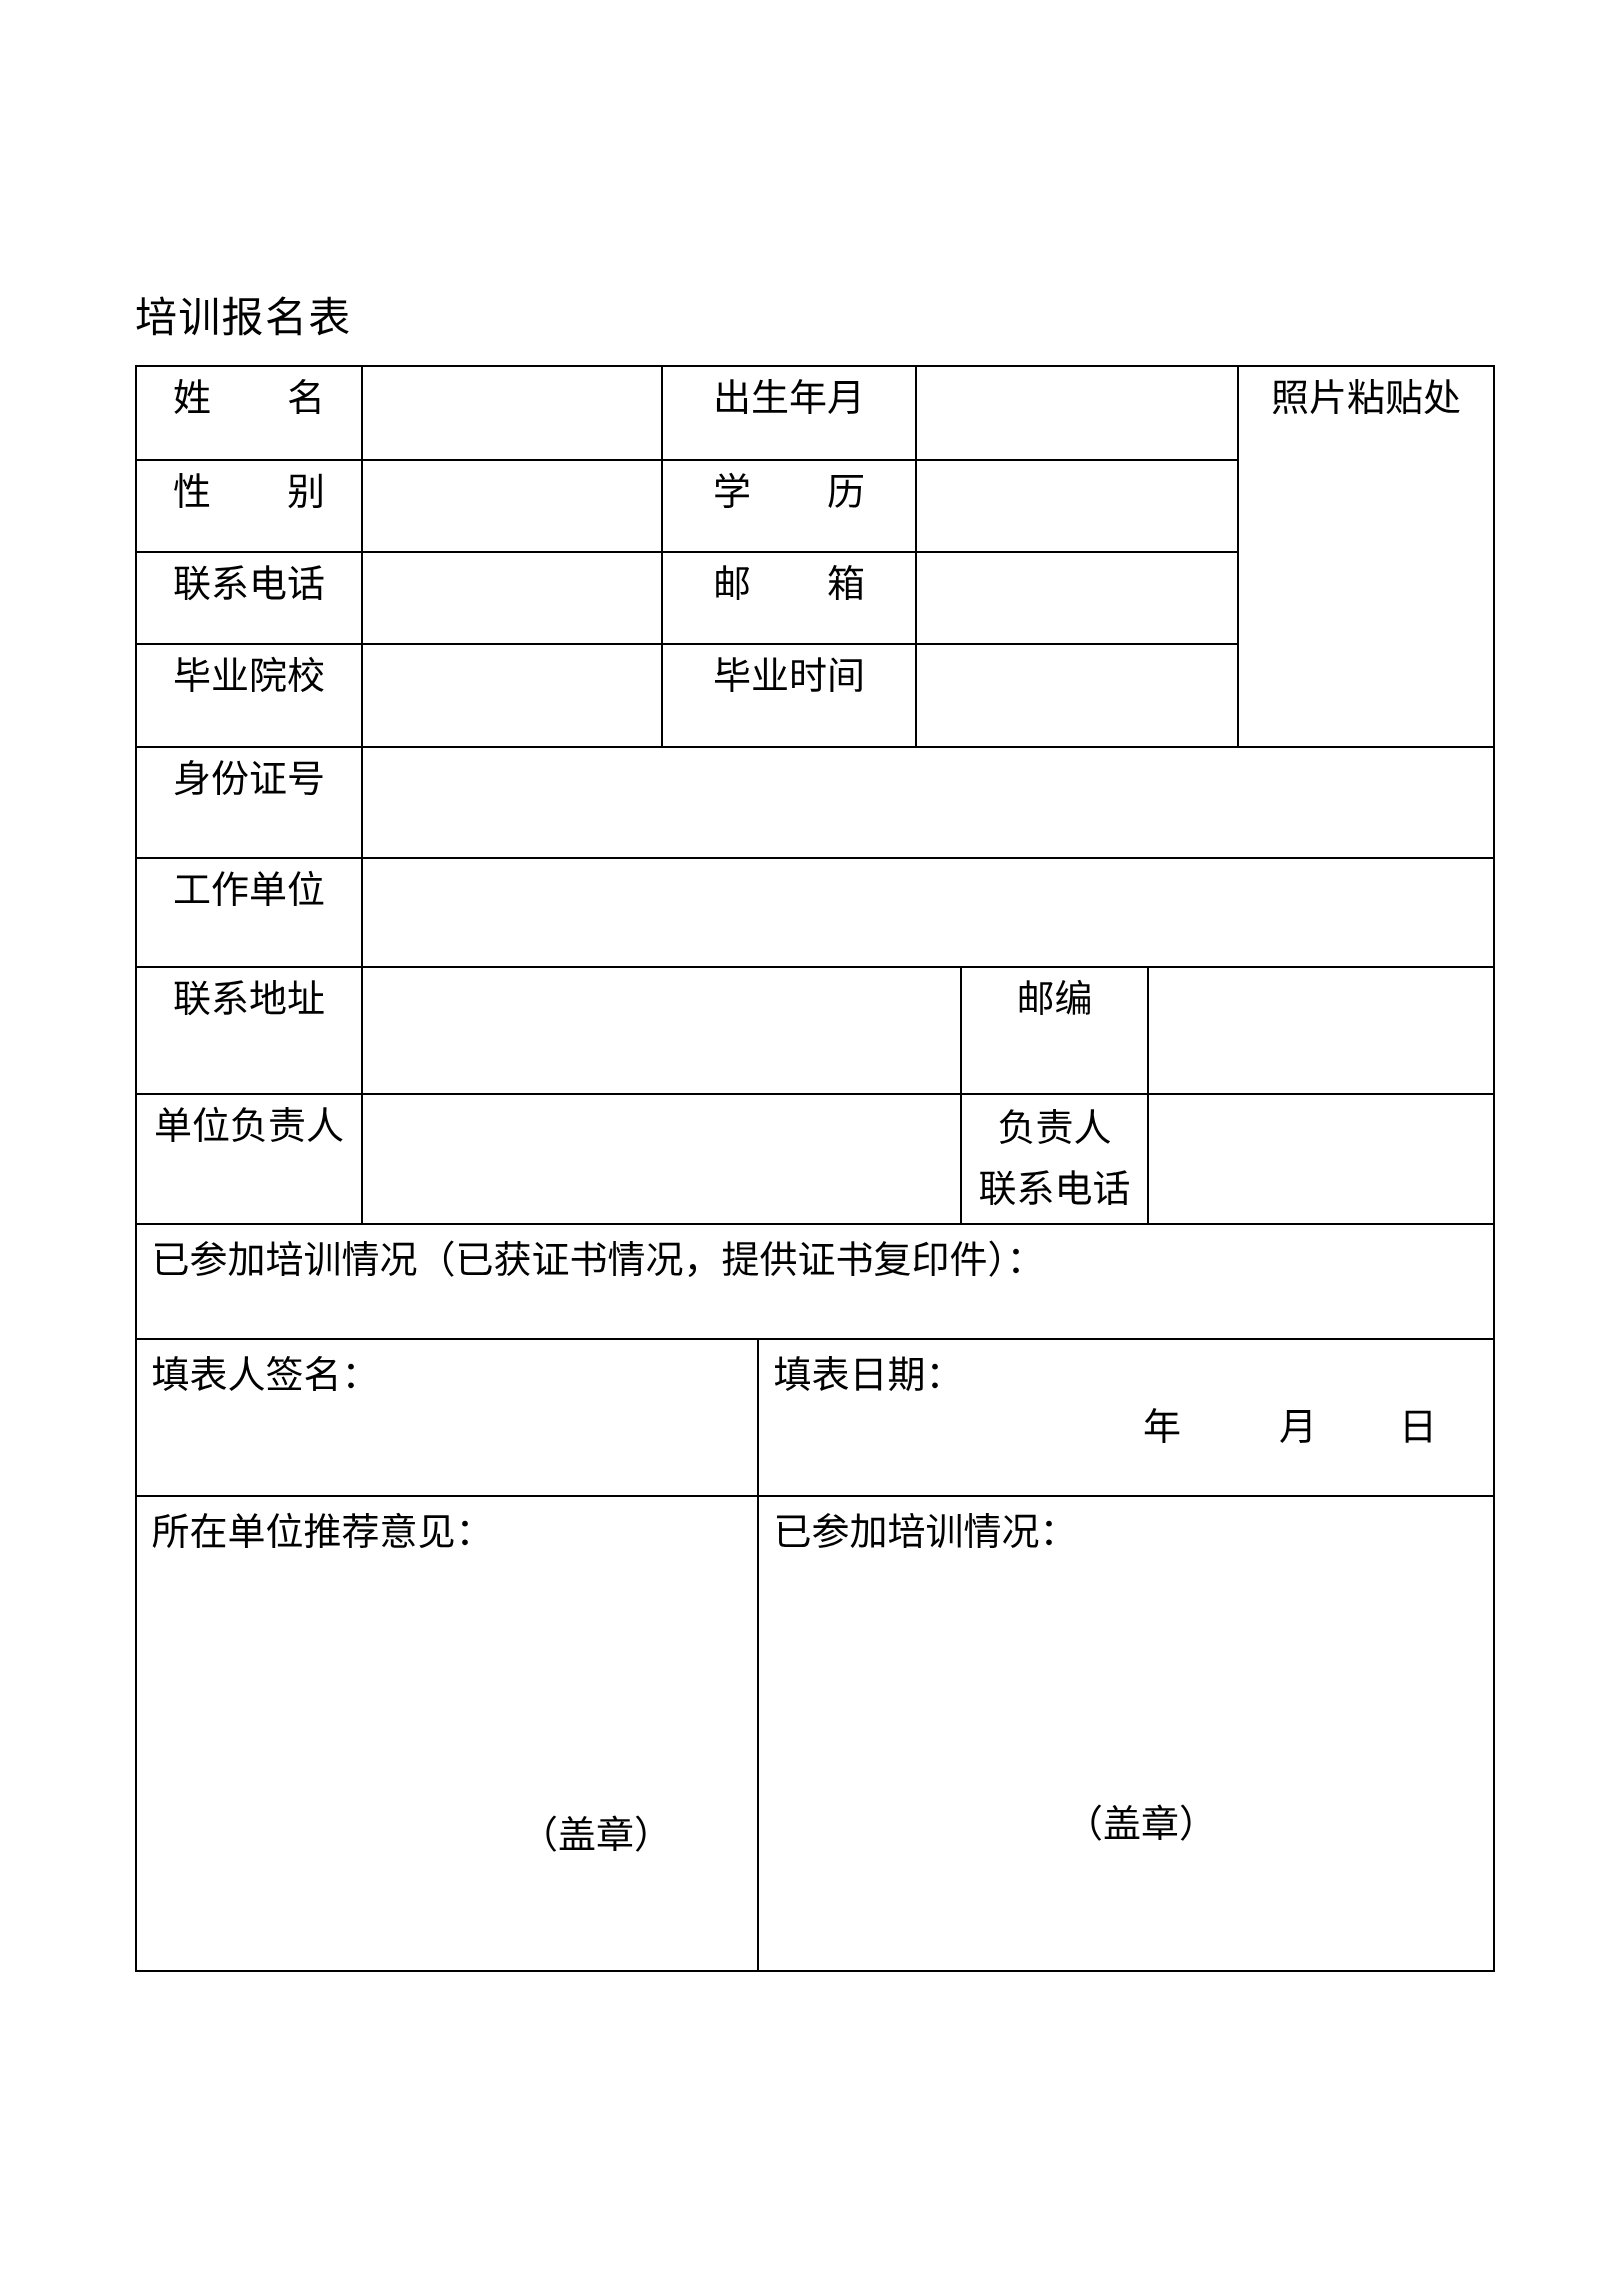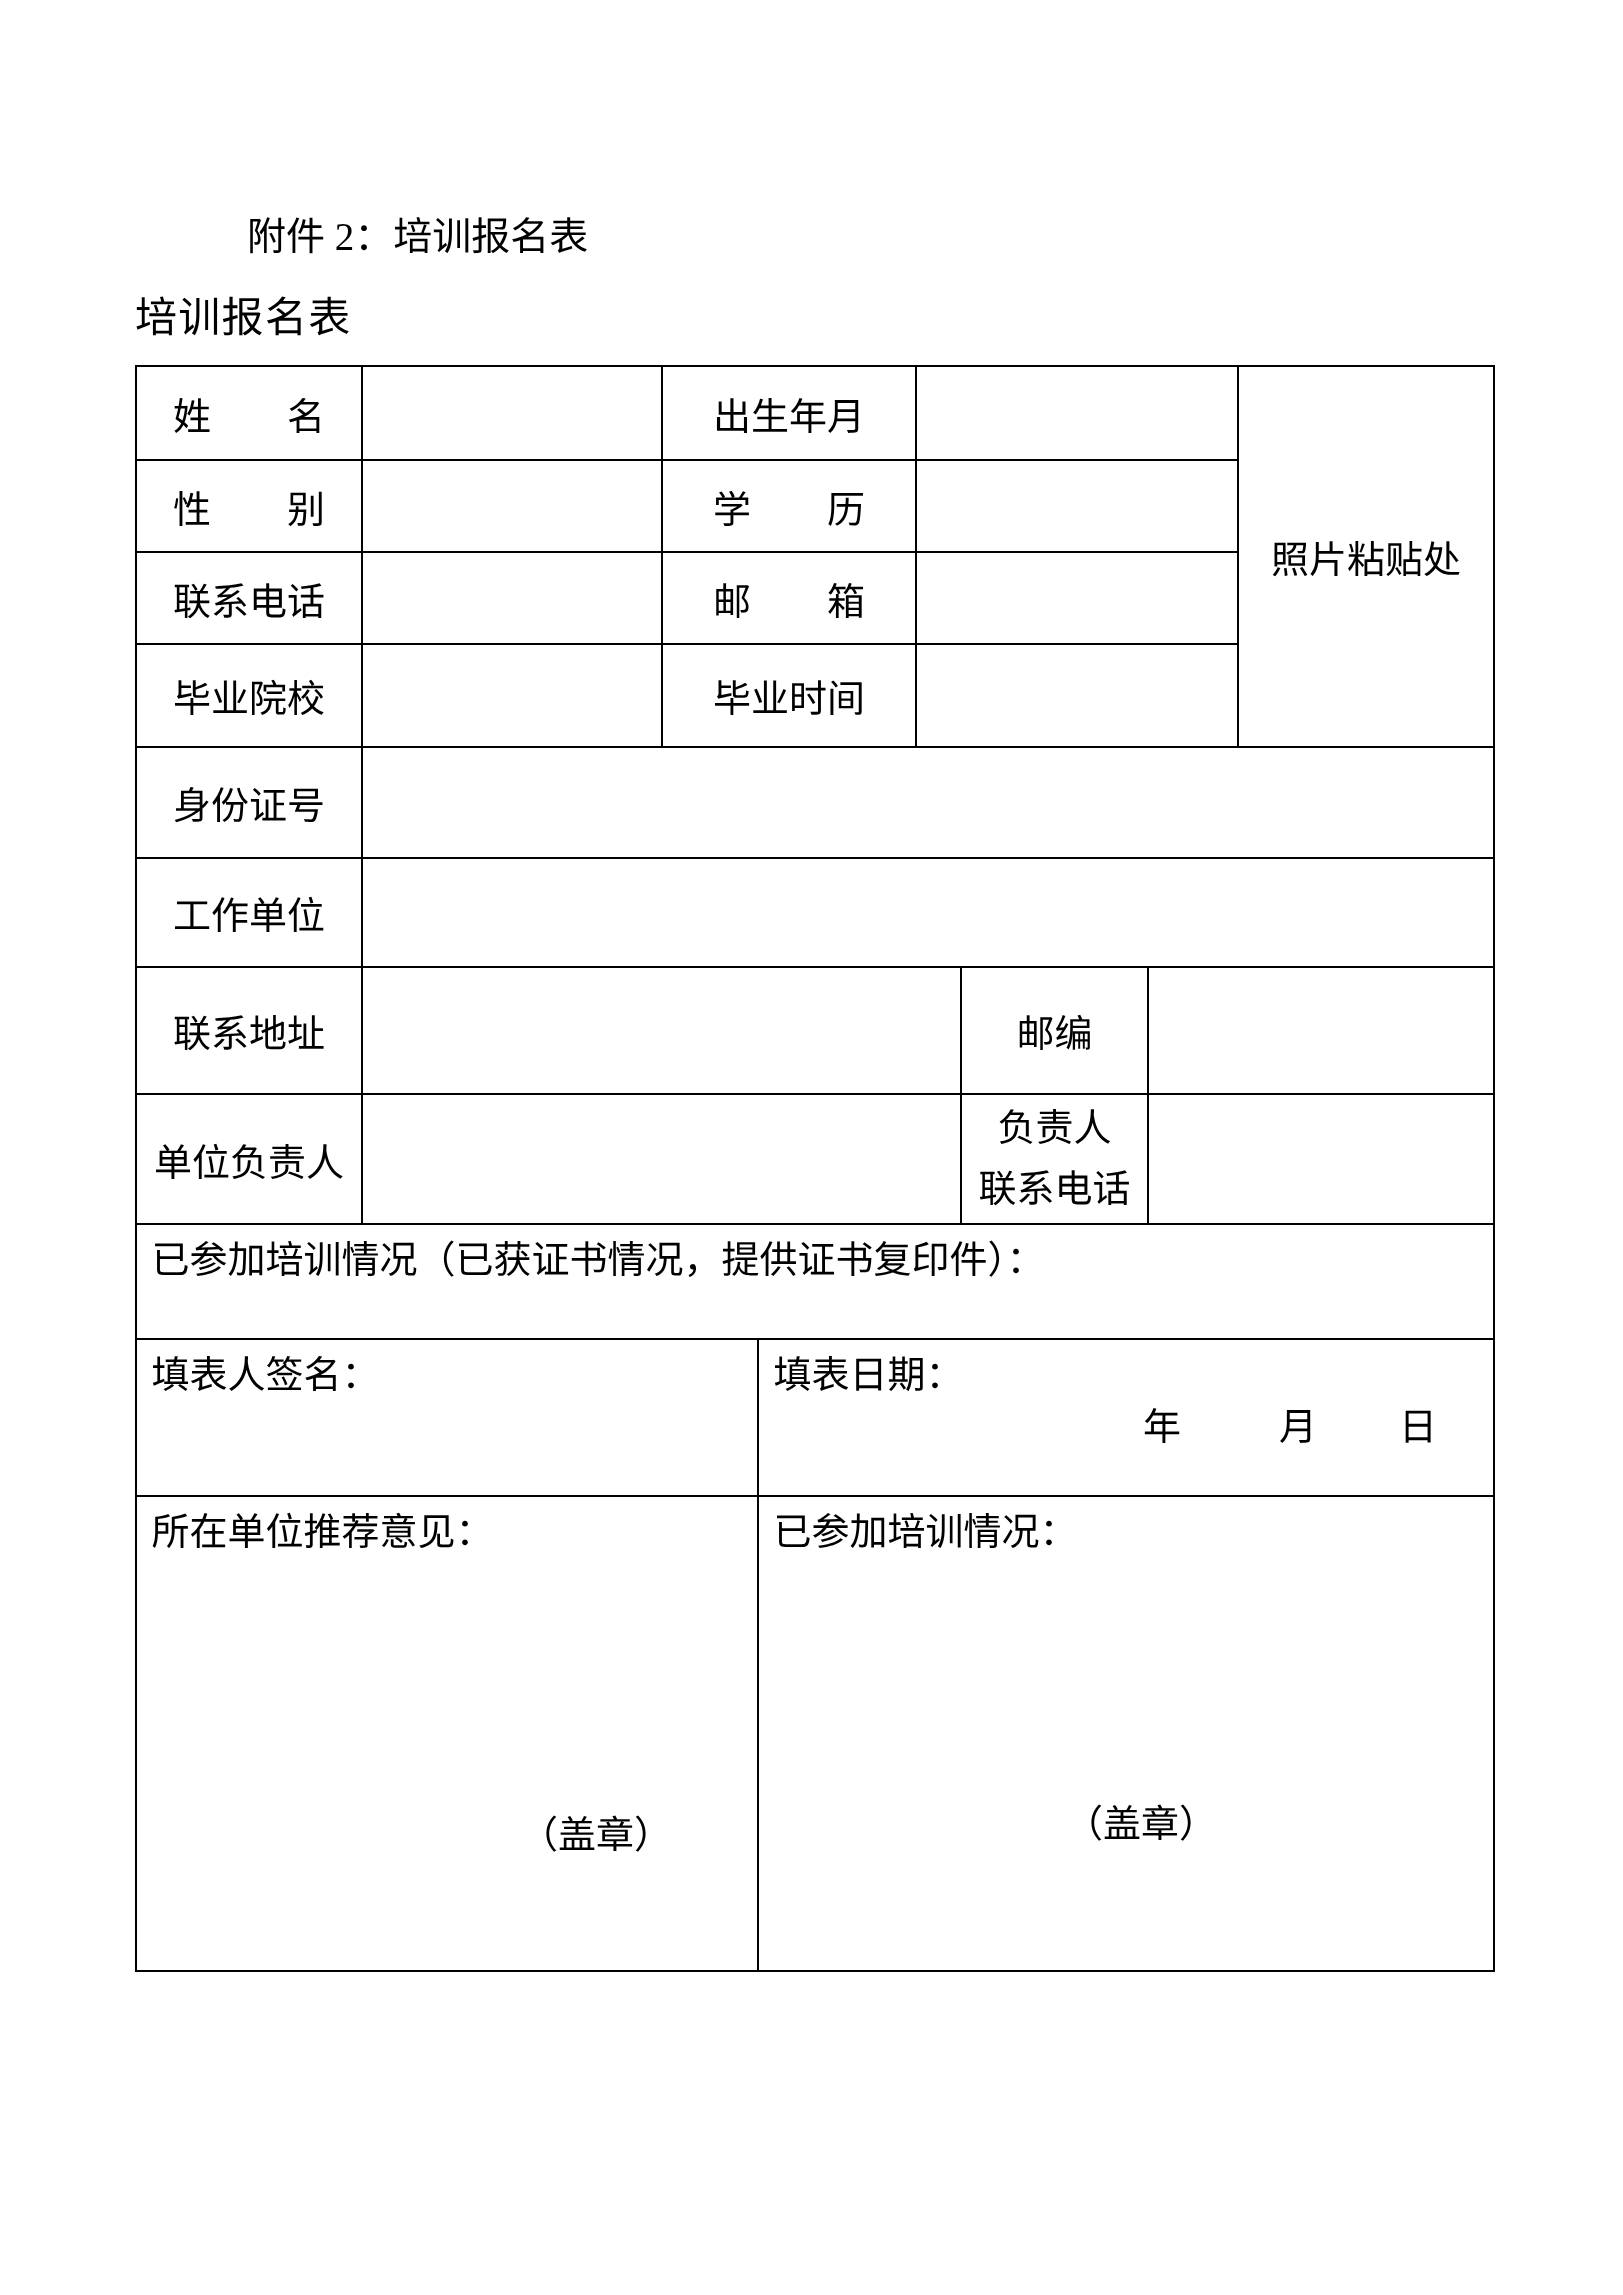--- a/index.html
+++ b/index.html
@@ -52,21 +52,20 @@
   .cell {
     border-right: 2px solid #000;
     border-bottom: 2px solid #000;
     box-sizing: border-box;
     position: relative;
     font-size: 38px;
     overflow: hidden;
   }
   .cell.center {
     display: flex;
-    align-items: center;
     justify-content: center;
     text-align: center;
   }
   .cell.center.twoline {
     flex-direction: column;
     line-height: 1.6;
   }
   .cell.topleft {
     padding: 9.8px 13px 0 14.4px;
     line-height: 1.35;
@@ -86,21 +85,20 @@
   }
   .seal.seal-left { left: 383px; top: 313px; }
   .seal.seal-right { left: 306px; top: 302px; }
   .label-text { white-space: pre; }
 </style>
 </head>
 <body>
 
 <div class="page">
 
-  <div class="attachment-header">附件 2：培训报名表</div>
 
   <div class="form-title">培训报名表</div>
 
   <div class="form-table">
 
     <div class="cell center" style="grid-area:1/1/2/2">
       <span class="label-text">姓　　名</span>
     </div>
     <div class="cell" style="grid-area:1/2/2/3"></div>
     <div class="cell center" style="grid-area:1/3/2/5">

